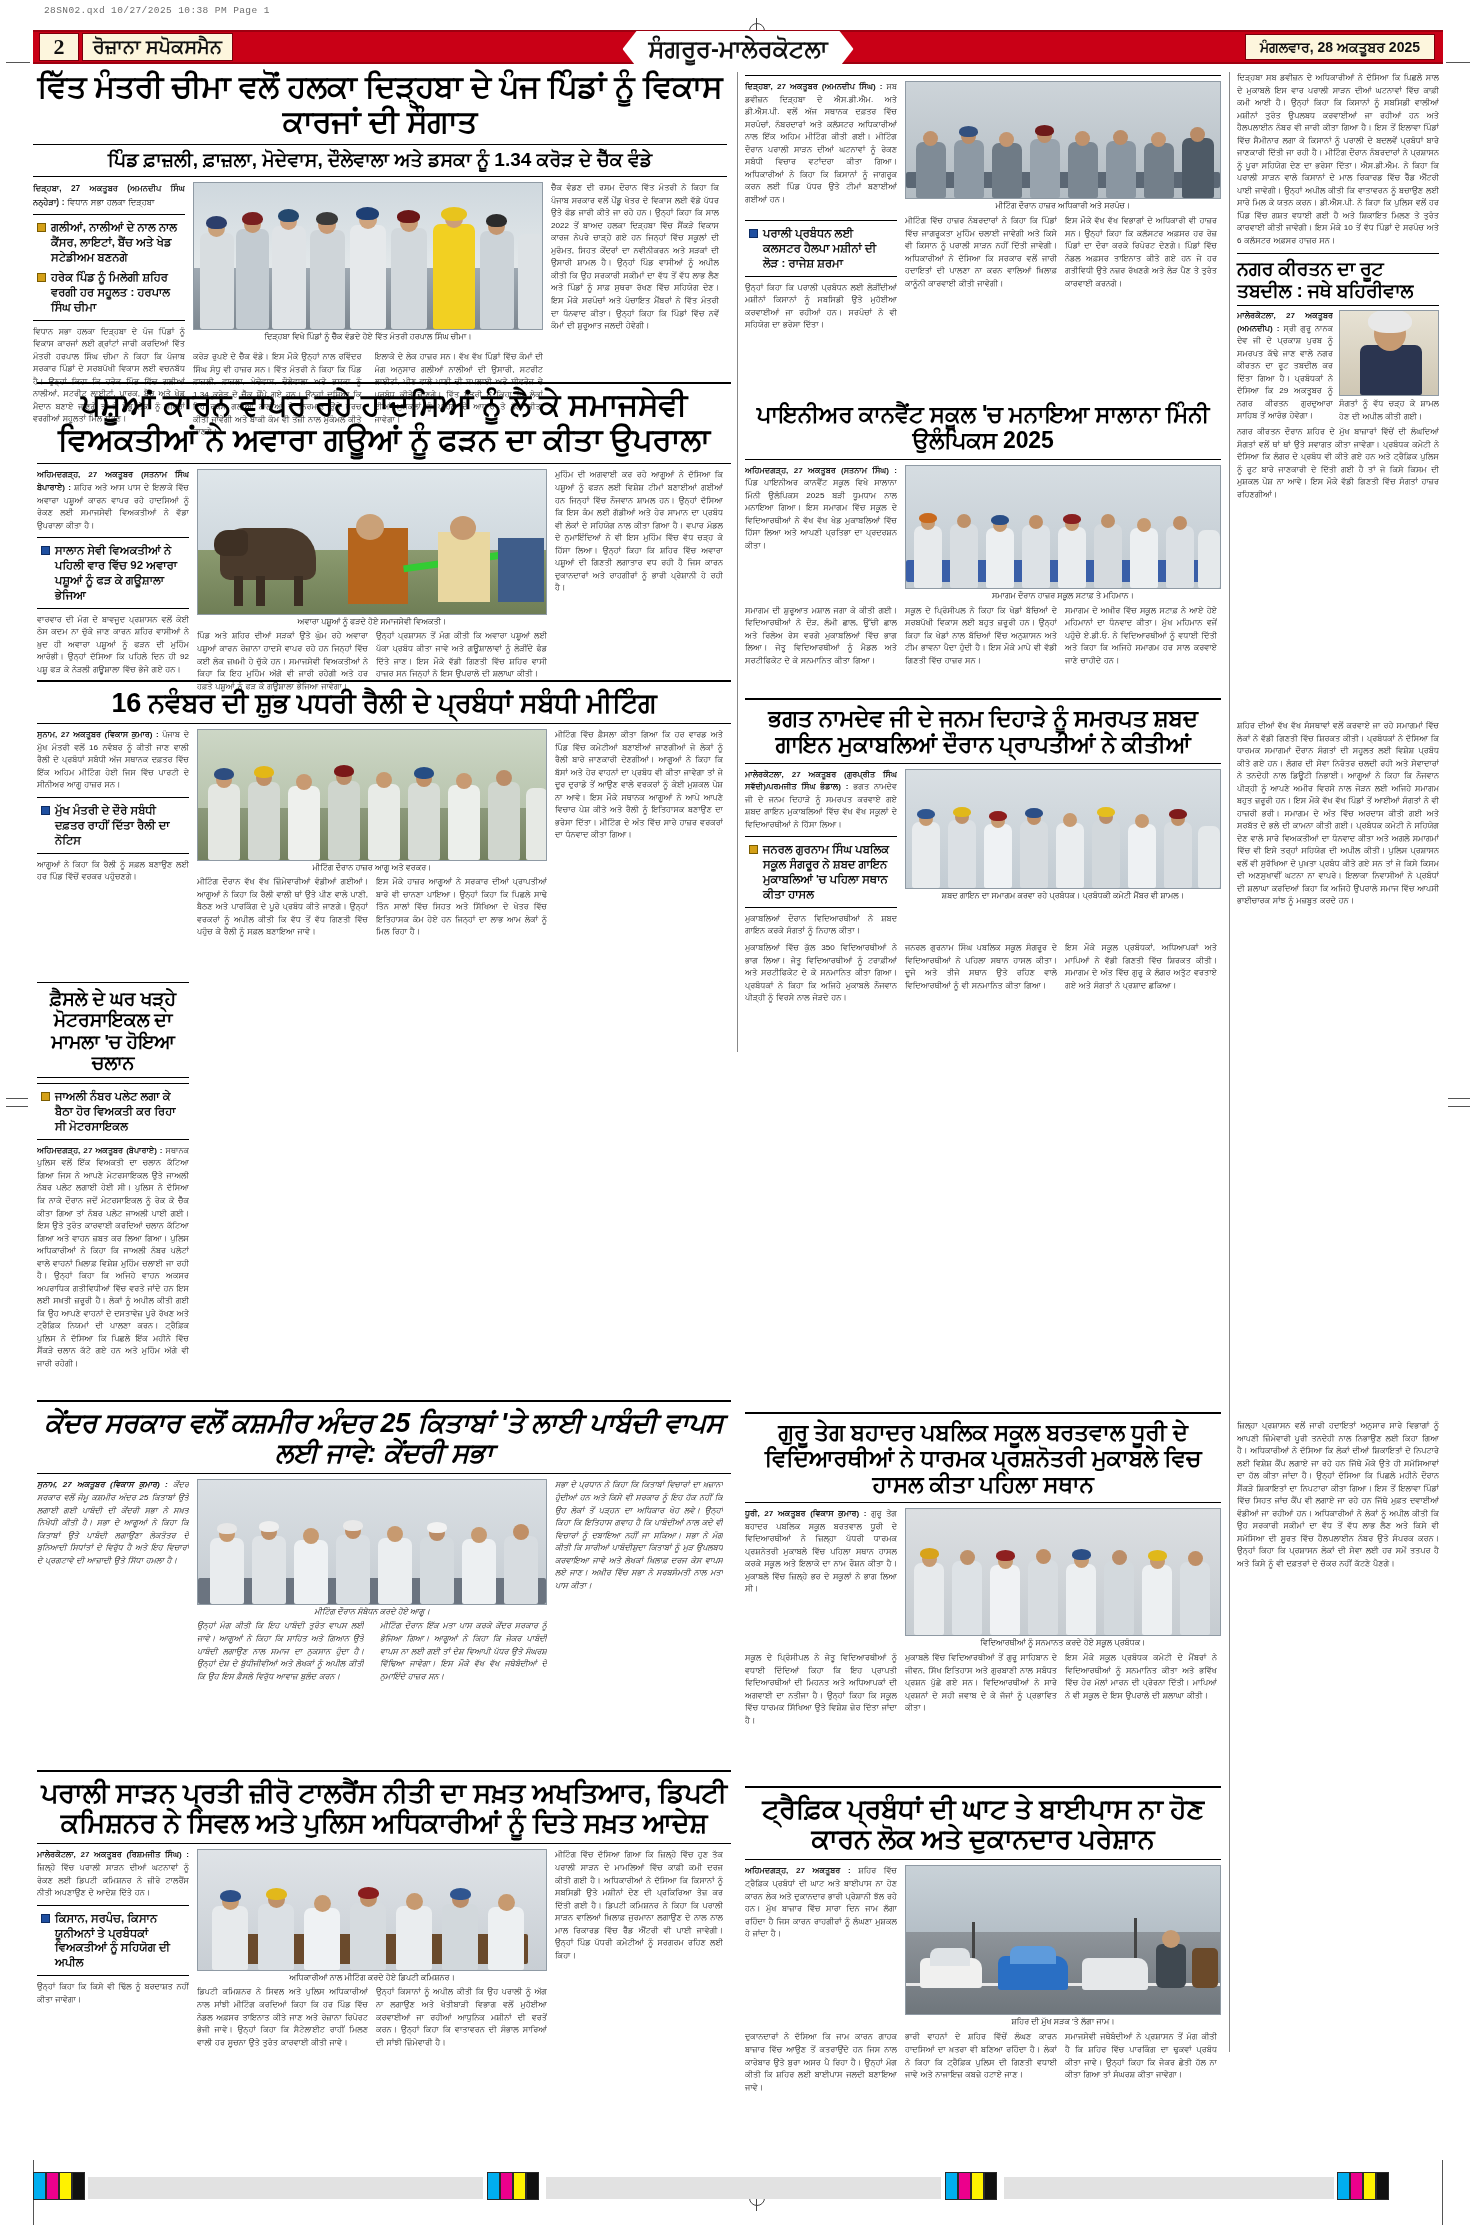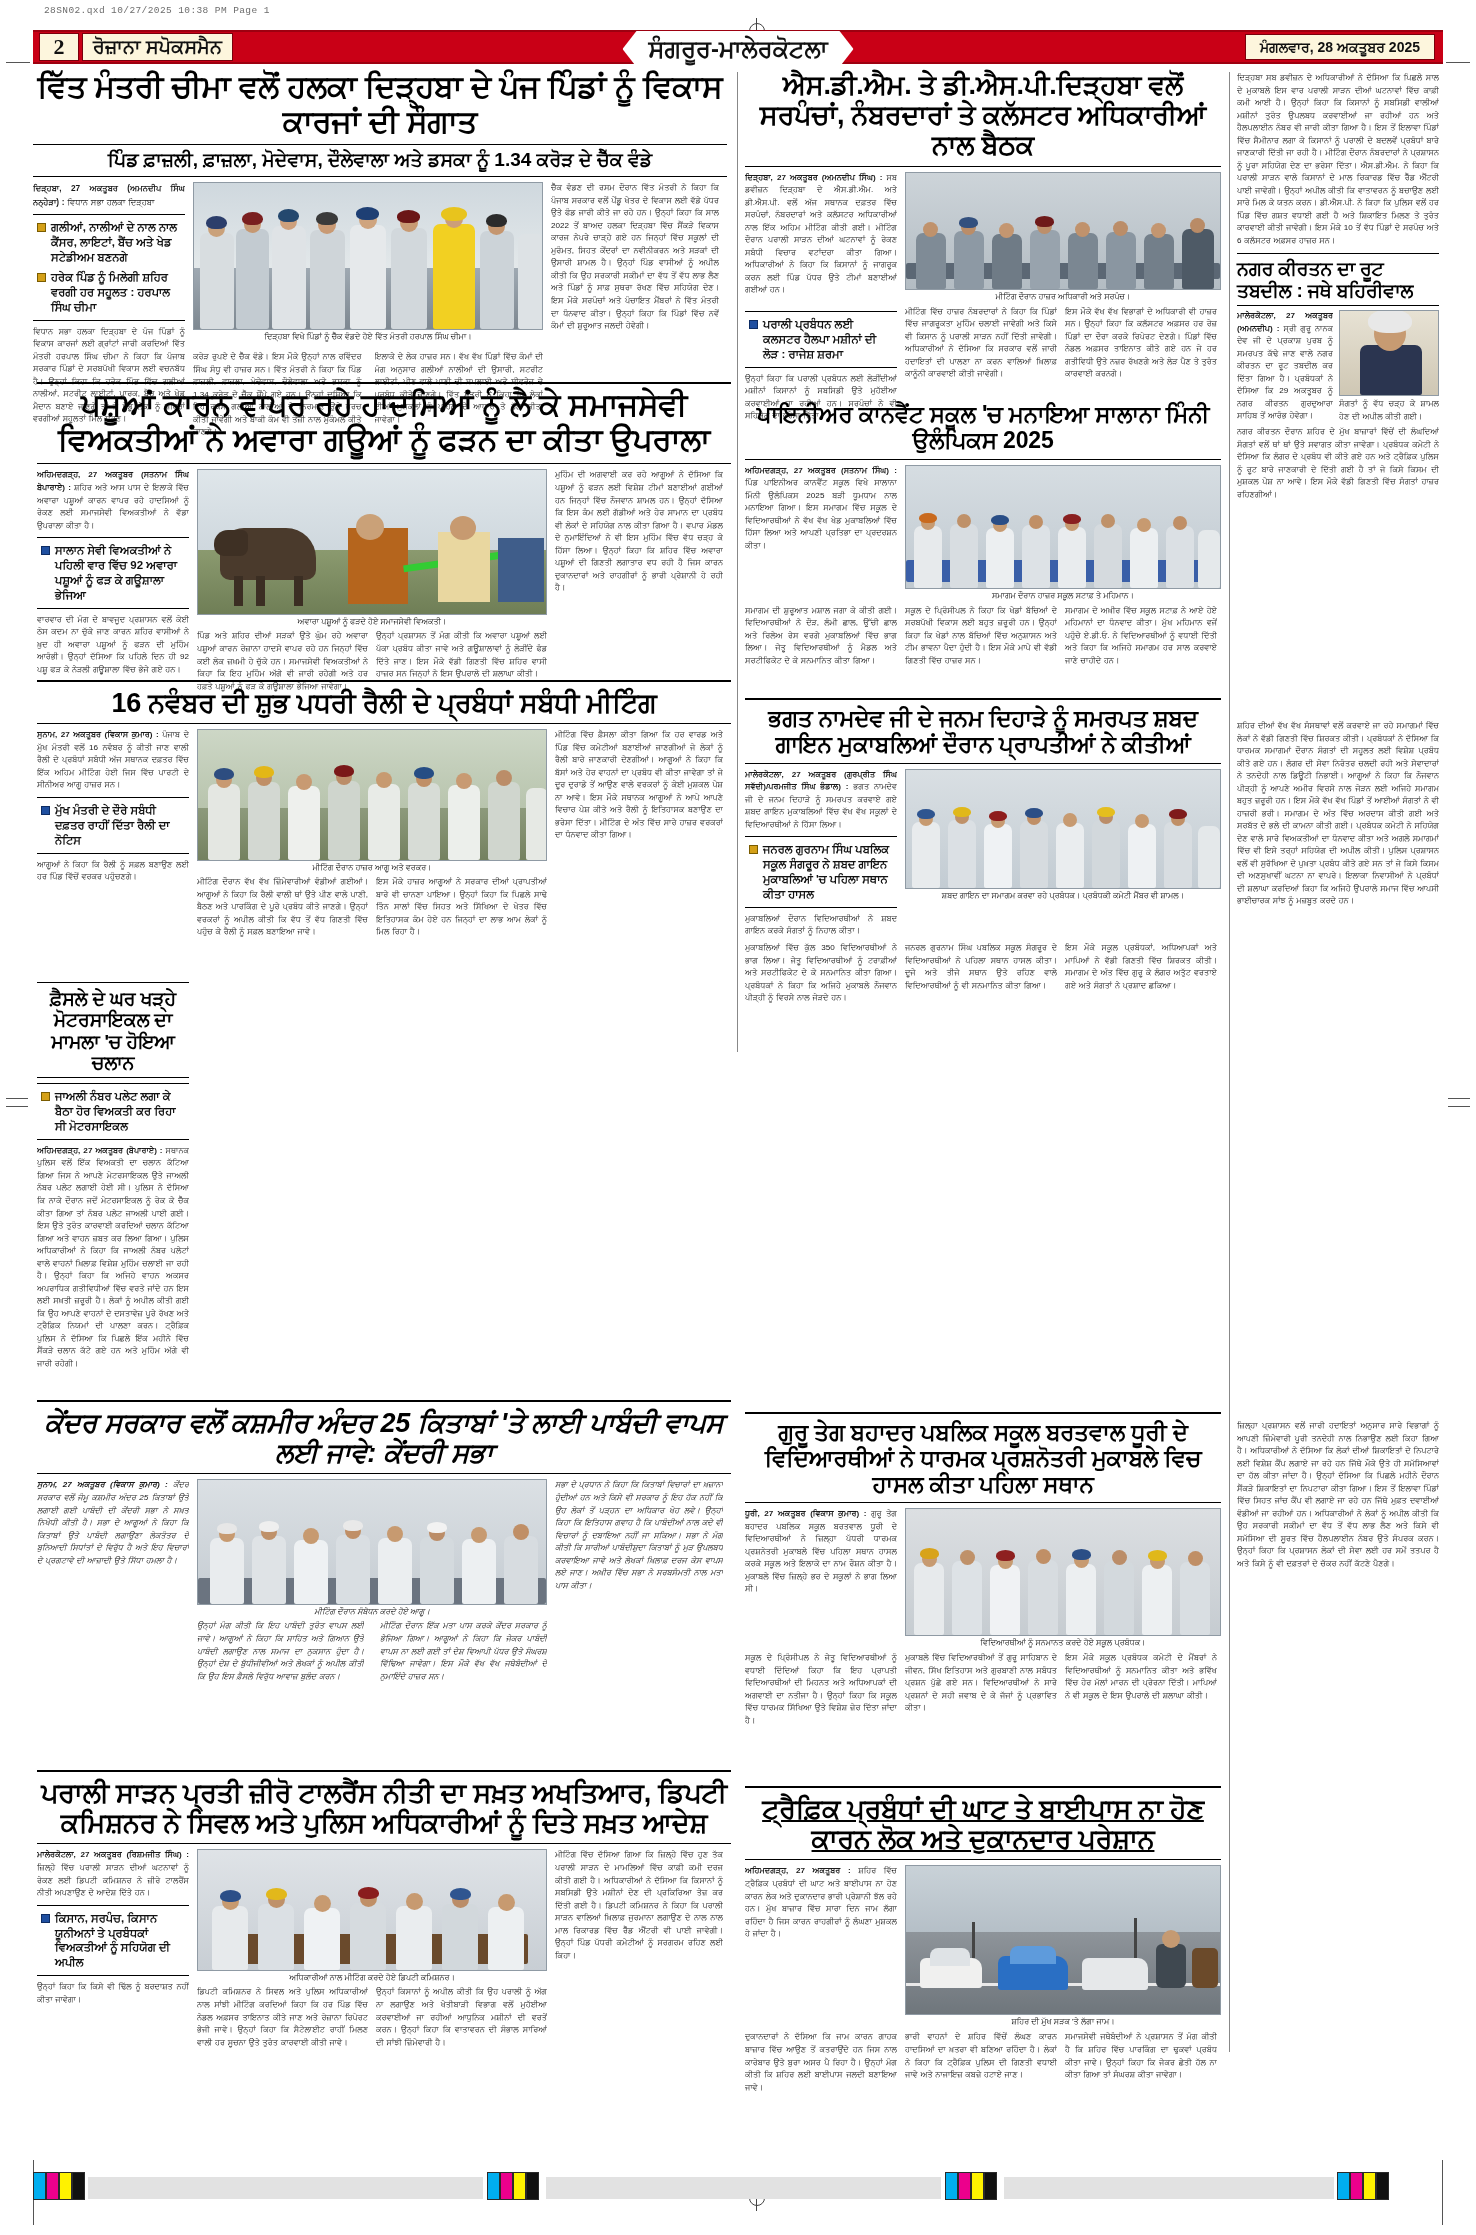--- a/index.html
+++ b/index.html
@@ -241,21 +241,20 @@
         <div class="body dense">
           ਚੈੱਕ ਵੰਡਣ ਦੀ ਰਸਮ ਦੌਰਾਨ ਵਿੱਤ ਮੰਤਰੀ ਨੇ ਕਿਹਾ ਕਿ ਪੰਜਾਬ ਸਰਕਾਰ ਵਲੋਂ ਪੇਂਡੂ ਖੇਤਰ ਦੇ ਵਿਕਾਸ ਲਈ ਵੱਡੇ ਪੱਧਰ ਉਤੇ ਫੰਡ ਜਾਰੀ ਕੀਤੇ ਜਾ ਰਹੇ ਹਨ। ਉਨ੍ਹਾਂ ਕਿਹਾ ਕਿ ਸਾਲ 2022 ਤੋਂ ਬਾਅਦ ਹਲਕਾ ਦਿੜ੍ਹਬਾ ਵਿੱਚ ਸੈਂਕੜੇ ਵਿਕਾਸ ਕਾਰਜ ਨੇਪਰੇ ਚਾੜ੍ਹੇ ਗਏ ਹਨ ਜਿਨ੍ਹਾਂ ਵਿੱਚ ਸਕੂਲਾਂ ਦੀ ਮੁਰੰਮਤ, ਸਿਹਤ ਕੇਂਦਰਾਂ ਦਾ ਨਵੀਨੀਕਰਨ ਅਤੇ ਸੜਕਾਂ ਦੀ ਉਸਾਰੀ ਸ਼ਾਮਲ ਹੈ। ਉਨ੍ਹਾਂ ਪਿੰਡ ਵਾਸੀਆਂ ਨੂੰ ਅਪੀਲ ਕੀਤੀ ਕਿ ਉਹ ਸਰਕਾਰੀ ਸਕੀਮਾਂ ਦਾ ਵੱਧ ਤੋਂ ਵੱਧ ਲਾਭ ਲੈਣ ਅਤੇ ਪਿੰਡਾਂ ਨੂੰ ਸਾਫ਼ ਸੁਥਰਾ ਰੱਖਣ ਵਿੱਚ ਸਹਿਯੋਗ ਦੇਣ। ਇਸ ਮੌਕੇ ਸਰਪੰਚਾਂ ਅਤੇ ਪੰਚਾਇਤ ਮੈਂਬਰਾਂ ਨੇ ਵਿੱਤ ਮੰਤਰੀ ਦਾ ਧੰਨਵਾਦ ਕੀਤਾ। ਉਨ੍ਹਾਂ ਕਿਹਾ ਕਿ ਪਿੰਡਾਂ ਵਿੱਚ ਨਵੇਂ ਕੰਮਾਂ ਦੀ ਸ਼ੁਰੂਆਤ ਜਲਦੀ ਹੋਵੇਗੀ।
         </div>
       </div>
     </div>
   </div>
 
   <div style="position:absolute; left:704px; top:42px; width:1px; height:980px; background:#888;"></div>
 
   <div style="position:absolute; left:712px; top:40px; width:476px;">
-    <div class="hl hl-lg" style="text-align:center;">ਐਸ.ਡੀ.ਐਮ. ਤੇ ਡੀ.ਐਸ.ਪੀ.ਦਿੜ੍ਹਬਾ ਵਲੋਂ ਸਰਪੰਚਾਂ, ਨੰਬਰਦਾਰਾਂ ਤੇ ਕਲੱਸਟਰ ਅਧਿਕਾਰੀਆਂ ਨਾਲ ਬੈਠਕ</div>
     <div class="rule" style="margin:5px 0 5px;"></div>
     <div style="display:flex; gap:8px;">
       <div style="width:152px;">
         <div class="body dense">
           <span class="dateline">ਦਿੜ੍ਹਬਾ, 27 ਅਕਤੂਬਰ (ਅਮਨਦੀਪ ਸਿੰਘ) :</span>
           ਸਬ ਡਵੀਜ਼ਨ ਦਿੜ੍ਹਬਾ ਦੇ ਐਸ.ਡੀ.ਐਮ. ਅਤੇ ਡੀ.ਐਸ.ਪੀ. ਵਲੋਂ ਅੱਜ ਸਥਾਨਕ ਦਫ਼ਤਰ ਵਿੱਚ ਸਰਪੰਚਾਂ, ਨੰਬਰਦਾਰਾਂ ਅਤੇ ਕਲੱਸਟਰ ਅਧਿਕਾਰੀਆਂ ਨਾਲ ਇੱਕ ਅਹਿਮ ਮੀਟਿੰਗ ਕੀਤੀ ਗਈ। ਮੀਟਿੰਗ ਦੌਰਾਨ ਪਰਾਲੀ ਸਾੜਨ ਦੀਆਂ ਘਟਨਾਵਾਂ ਨੂੰ ਰੋਕਣ ਸਬੰਧੀ ਵਿਚਾਰ ਵਟਾਂਦਰਾ ਕੀਤਾ ਗਿਆ। ਅਧਿਕਾਰੀਆਂ ਨੇ ਕਿਹਾ ਕਿ ਕਿਸਾਨਾਂ ਨੂੰ ਜਾਗਰੂਕ ਕਰਨ ਲਈ ਪਿੰਡ ਪੱਧਰ ਉਤੇ ਟੀਮਾਂ ਬਣਾਈਆਂ ਗਈਆਂ ਹਨ।
         </div>
       </div>
       <div style="width:316px;">
         <div class="photo" style="height:118px;">
@@ -753,21 +752,21 @@
       <div style="width:168px;">
         <div class="body dense">
           ਮੀਟਿੰਗ ਵਿੱਚ ਦੱਸਿਆ ਗਿਆ ਕਿ ਜ਼ਿਲ੍ਹੇ ਵਿੱਚ ਹੁਣ ਤੱਕ ਪਰਾਲੀ ਸਾੜਨ ਦੇ ਮਾਮਲਿਆਂ ਵਿੱਚ ਕਾਫ਼ੀ ਕਮੀ ਦਰਜ ਕੀਤੀ ਗਈ ਹੈ। ਅਧਿਕਾਰੀਆਂ ਨੇ ਦੱਸਿਆ ਕਿ ਕਿਸਾਨਾਂ ਨੂੰ ਸਬਸਿਡੀ ਉਤੇ ਮਸ਼ੀਨਾਂ ਦੇਣ ਦੀ ਪ੍ਰਕਿਰਿਆ ਤੇਜ਼ ਕਰ ਦਿੱਤੀ ਗਈ ਹੈ। ਡਿਪਟੀ ਕਮਿਸ਼ਨਰ ਨੇ ਕਿਹਾ ਕਿ ਪਰਾਲੀ ਸਾੜਨ ਵਾਲਿਆਂ ਖ਼ਿਲਾਫ਼ ਜੁਰਮਾਨਾ ਲਗਾਉਣ ਦੇ ਨਾਲ ਨਾਲ ਮਾਲ ਰਿਕਾਰਡ ਵਿੱਚ ਰੈੱਡ ਐਂਟਰੀ ਵੀ ਪਾਈ ਜਾਵੇਗੀ। ਉਨ੍ਹਾਂ ਪਿੰਡ ਪੱਧਰੀ ਕਮੇਟੀਆਂ ਨੂੰ ਸਰਗਰਮ ਰਹਿਣ ਲਈ ਕਿਹਾ।
         </div>
       </div>
     </div>
   </div>
 
   <div style="position:absolute; left:712px; top:1756px; width:476px;">
     <div style="border-top:2px solid #000; margin-bottom:6px;"></div>
-    <div class="hl hl-lg" style="text-align:center;text-decoration:underline;">ਟ੍ਰੈਫ਼ਿਕ ਪ੍ਰਬੰਧਾਂ ਦੀ ਘਾਟ ਤੇ ਬਾਈਪਾਸ ਨਾ ਹੋਣ ਕਾਰਨ ਲੋਕ ਅਤੇ ਦੁਕਾਨਦਾਰ ਪਰੇਸ਼ਾਨ</div>
+    <div class="hl hl-lg" style="text-align:center;">ਟ੍ਰੈਫ਼ਿਕ ਪ੍ਰਬੰਧਾਂ ਦੀ ਘਾਟ ਤੇ ਬਾਈਪਾਸ ਨਾ ਹੋਣ ਕਾਰਨ ਲੋਕ ਅਤੇ ਦੁਕਾਨਦਾਰ ਪਰੇਸ਼ਾਨ</div>
     <div class="rule" style="margin:5px 0 5px;"></div>
     <div style="display:flex; gap:8px;">
       <div style="width:152px;">
         <div class="body dense">
           <span class="dateline">ਅਹਿਮਦਗੜ੍ਹ, 27 ਅਕਤੂਬਰ :</span>
           ਸ਼ਹਿਰ ਵਿੱਚ ਟ੍ਰੈਫ਼ਿਕ ਪ੍ਰਬੰਧਾਂ ਦੀ ਘਾਟ ਅਤੇ ਬਾਈਪਾਸ ਨਾ ਹੋਣ ਕਾਰਨ ਲੋਕ ਅਤੇ ਦੁਕਾਨਦਾਰ ਭਾਰੀ ਪ੍ਰੇਸ਼ਾਨੀ ਝੱਲ ਰਹੇ ਹਨ। ਮੁੱਖ ਬਾਜ਼ਾਰ ਵਿੱਚ ਸਾਰਾ ਦਿਨ ਜਾਮ ਲੱਗਾ ਰਹਿੰਦਾ ਹੈ ਜਿਸ ਕਾਰਨ ਰਾਹਗੀਰਾਂ ਨੂੰ ਲੰਘਣਾ ਮੁਸ਼ਕਲ ਹੋ ਜਾਂਦਾ ਹੈ।
         </div>
       </div>
       <div style="width:316px;">
         <div class="photo" style="height:150px;">

